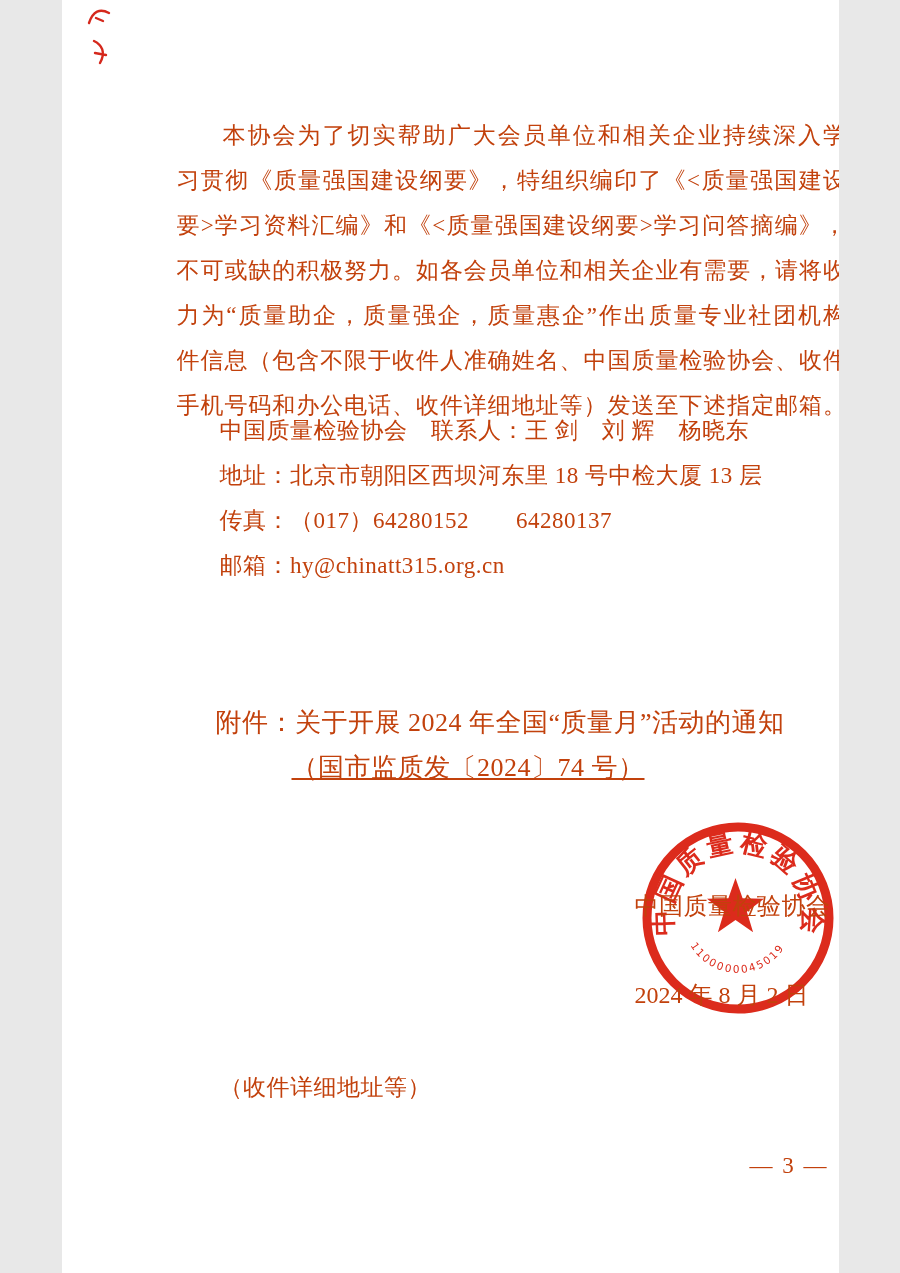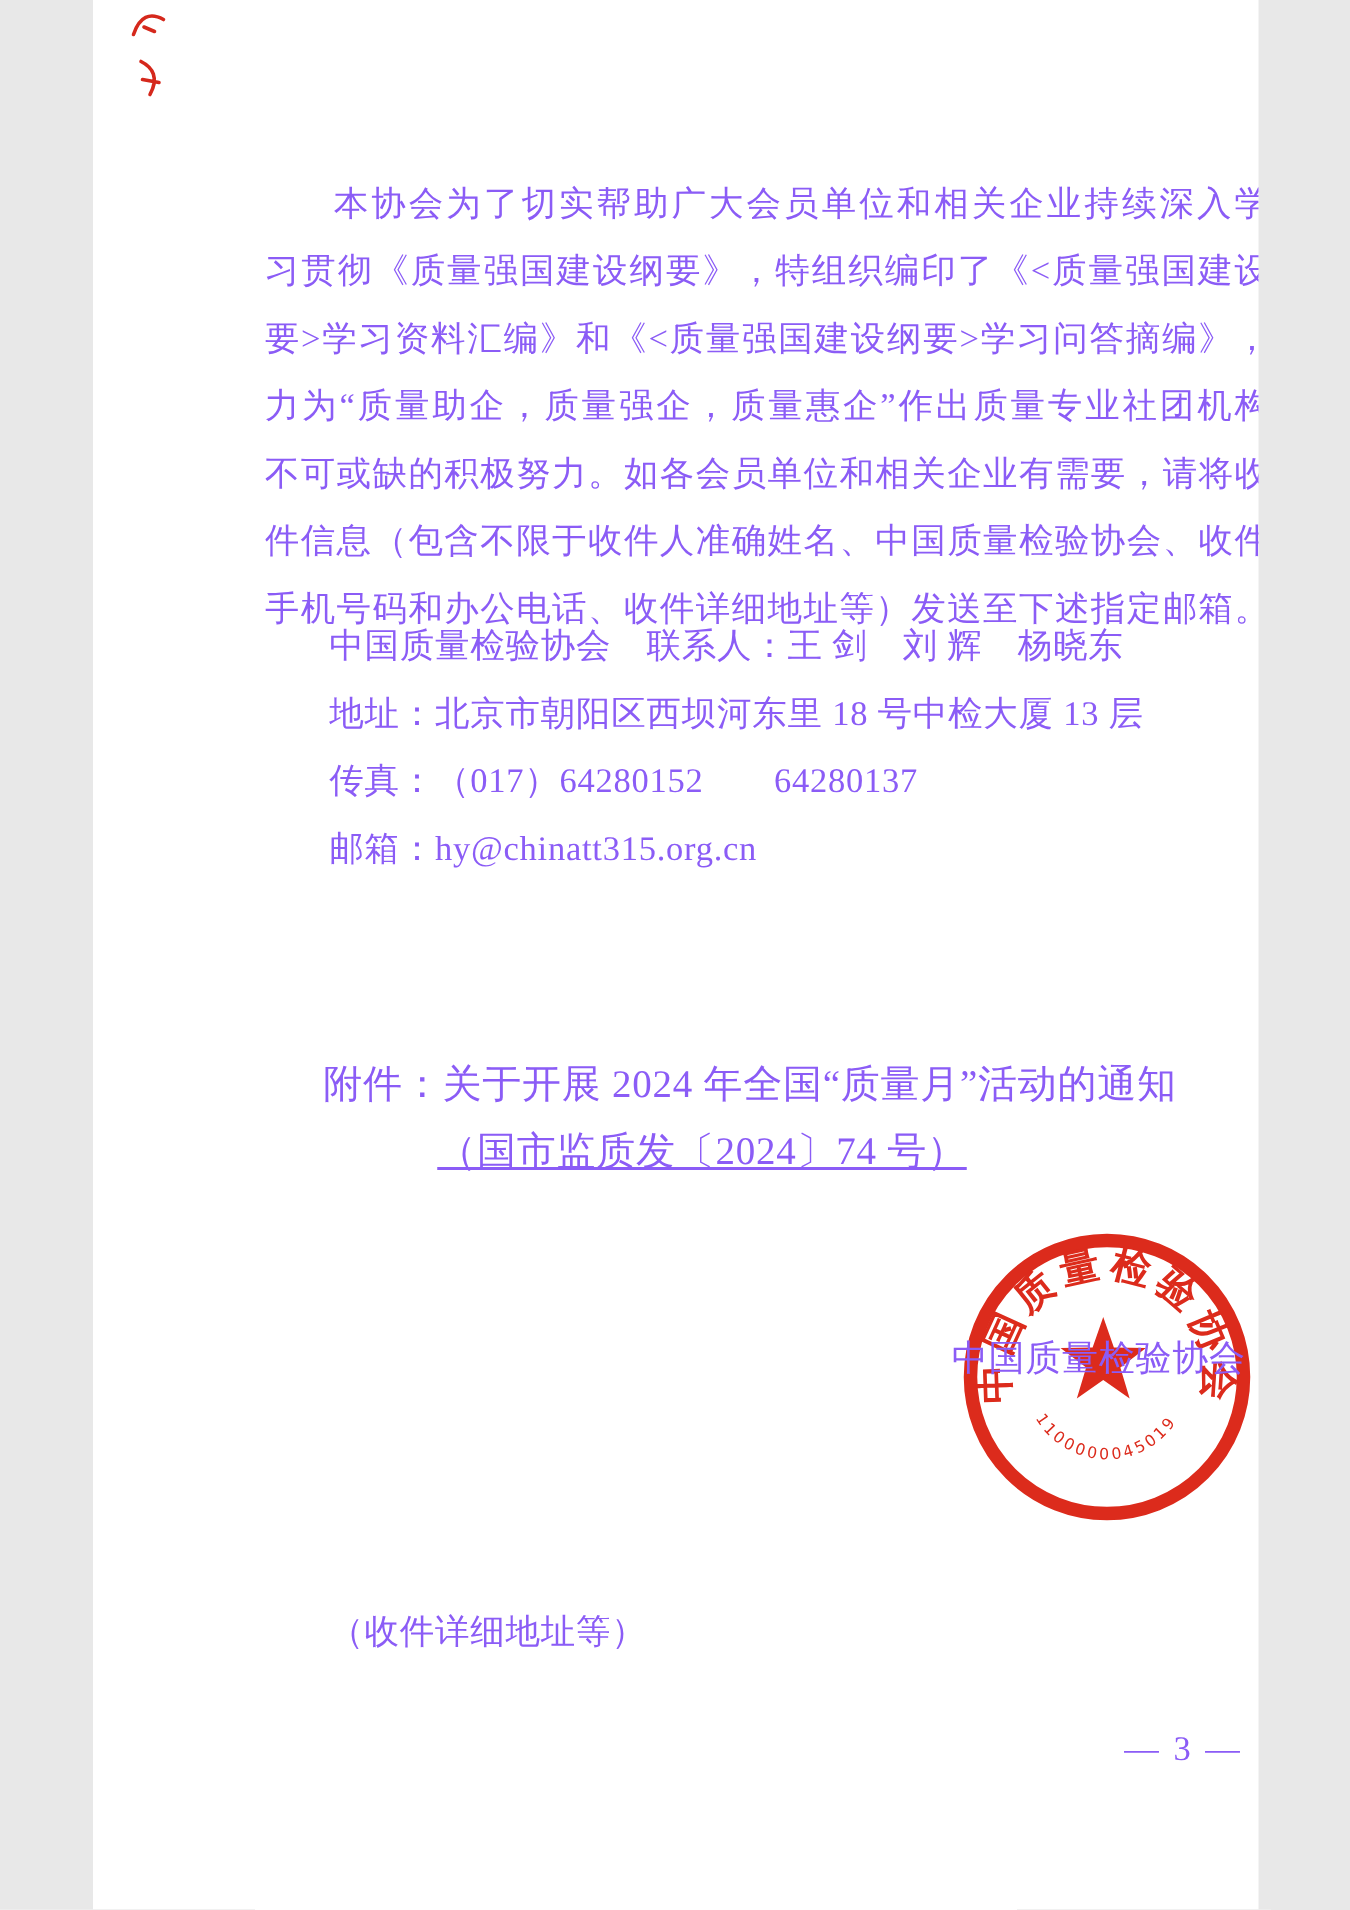--- a/index.html
+++ b/index.html
@@ -4,21 +4,21 @@
 <style>
   html, body { margin: 0; padding: 0; background: #e8e8e8; }
   .page {
     position: relative;
     width: 777px;
     height: 1273px;
     background: #ffffff;
     margin: 0 auto;
     overflow: hidden;
     font-family: "Liberation Serif", "DejaVu Serif", serif;
-    color: #8b5cf6;
+    color: #c2410c;
   }
   
   .corner-mark { position: absolute; }
   .mark1 { left: 24px; top: 5px; }
   .mark2 { left: 27px; top: 37px; }
 
   
   .para {
     position: absolute;
     left: 115px;
@@ -108,22 +108,22 @@
     <path d="M3 18 C 7 6, 14 3, 23 8 M 10 13 l 7 3" stroke="#d5281c" stroke-width="2.4" fill="none" stroke-linecap="round"></path>
   </svg>
   <svg class="corner-mark mark2" width="24" height="30" viewBox="0 0 24 30">
     <path d="M5 4 C 13 8, 17 15, 11 26 M 6 16 l 11 2" stroke="#d5281c" stroke-width="2.4" fill="none" stroke-linecap="round"></path>
   </svg>
 
   <div class="para">
     <div class="pline indent">本协会为了切实帮助广大会员单位和相关企业持续深入学</div>
     <div class="pline">习贯彻《质量强国建设纲要》，特组织编印了《&lt;质量强国建设纲</div>
     <div class="pline">要&gt;学习资料汇编》和《&lt;质量强国建设纲要&gt;学习问答摘编》，着</div>
+    <div class="pline">不可或缺的积极努力。如各会员单位和相关企业有需要，请将收</div>
     <div class="pline">力为“质量助企，质量强企，质量惠企”作出质量专业社团机构</div>
-    <div class="pline">不可或缺的积极努力。如各会员单位和相关企业有需要，请将收</div>
     <div class="pline">件信息（包含不限于收件人准确姓名、中国质量检验协会、收件人</div>
     <div class="pline">手机号码和办公电话、收件详细地址等）发送至下述指定邮箱。</div>
   </div>
 
   <div class="contact">
     <div class="cline">中国质量检验协会　联系人：王 剑　刘 辉　杨晓东</div>
     <div class="cline">地址：北京市朝阳区西坝河东里 18 号中检大厦 13 层</div>
     <div class="cline">传真：（017）64280152　　64280137</div>
     <div class="cline">邮箱：hy@chinatt315.org.cn</div>
   </div>
@@ -142,17 +142,18 @@
     <path fill="#dc2b1c" d="M 97.5 60 L 104.6 80.3 L 126 80.7 L 108.9 93.7 L 115.1 114.3 L 97.5 102 L 79.9 114.3 L 86.1 93.7 L 69 80.7 L 90.4 80.3 Z"></path>
     <text font-size="26" fill="#dc2b1c" letter-spacing="4.5" font-family="Liberation Serif, DejaVu Serif, serif" font-weight="bold">
       <textPath href="#sealArcTop">中国质量检验协会</textPath>
     </text>
     <text font-size="10.5" fill="#dc2b1c" letter-spacing="2" font-family="DejaVu Sans, sans-serif">
       <textPath href="#sealArcBottom">1100000045019</textPath>
     </text>
   </svg>
 
   <div class="sig-org">中国质量检验协会</div>
+  <div class="sig-date">2024 年 8 月 2 日</div>
 
   <div class="footnote">（收件详细地址等）</div>
   <div class="pageno">— 3 —</div>
 
 </div>
 
 </body></html>

